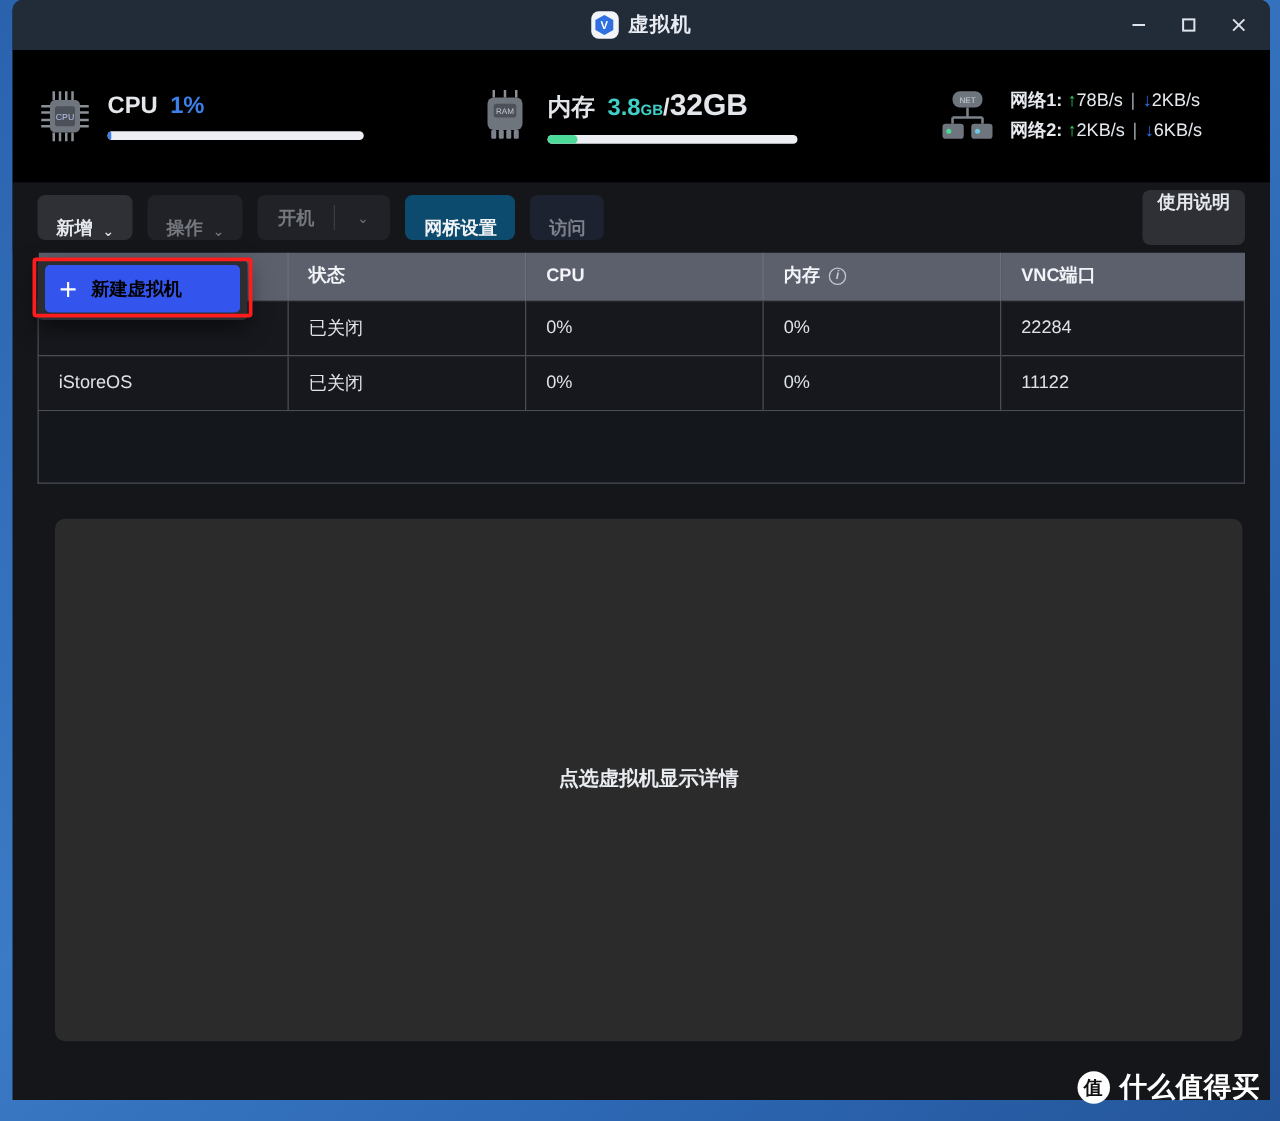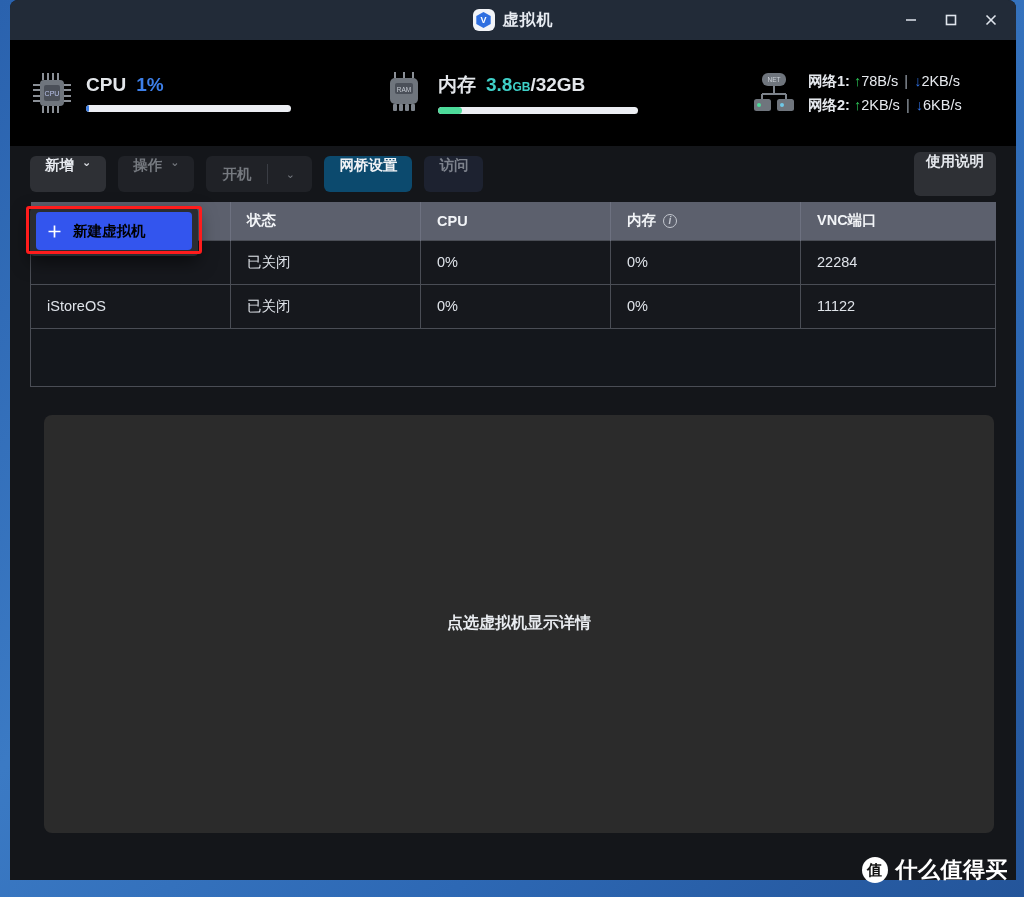--- a/index.html
+++ b/index.html
@@ -68,21 +68,21 @@
   }
   .stat { display: flex; align-items: center; }
   .stat-icon { width: 48px; display:flex; align-items:center; justify-content:center; }
   .stat-body { margin-left: 10px; }
   .stat-line { display: flex; align-items: baseline; gap: 10px; white-space: nowrap; }
   .stat-label { color: #e3e6ea; font-size: 19px; font-weight: 700; }
   .val-cpu { color: #3d7fe8; font-size: 19px; font-weight: 700; }
   .val-mem-used { color: #3fd0c8; font-size: 19px; font-weight: 700; }
   .unit { font-size: 12px; font-weight: 700; }
   .val-mem-sep { color: #e3e6ea; font-size: 19px; font-weight: 700; }
-  .val-mem-total { color: #e3e6ea; font-size: 19px; font-weight: 700; }
+  .val-mem-total { color: #e3e6ea; font-size: 24px; font-weight: 700; }
   .bar-track {
     margin-top: 9px;
     height: 7px; border-radius: 4px;
     background: #eceef3;
     position: relative; overflow: hidden;
   }
   .bar-fill { position:absolute; left:0; top:0; bottom:0; border-radius:4px; }
   #cpu-block { width: 330px; }
   #cpu-block .bar-track { width: 205px; }
   #cpu-fill { background: #3d7fe8; }
@@ -105,21 +105,21 @@
     display: flex; align-items: center;
     padding: 0 20px;
     position: relative;
     background: #14161a;
   }
   .tb-btn {
     height: 36px; padding: 0 15px;
     border-radius: 6px;
     background: #2e3035;
     color: #e6e9ee; font-size: 14.5px; font-weight: 700;
-    display: flex; align-items: flex-start; gap: 8px;
+    display: flex; align-items: flex-end; gap: 8px;
     margin-right: 12px;
     cursor: default; border: none;
     font-family: inherit;
   }
   .tb-btn.dim { color: #75797f; background: #202227; }
   .tb-btn.bright { background: #0c4a6e; color:#f0f2f5; }
   .tb-btn.access { background: #1d2230; color: #7d828c; }
   .caret { font-size: 11px; opacity: .95; }
   .split {
     display: flex; align-items: center; margin-right: 12px;

